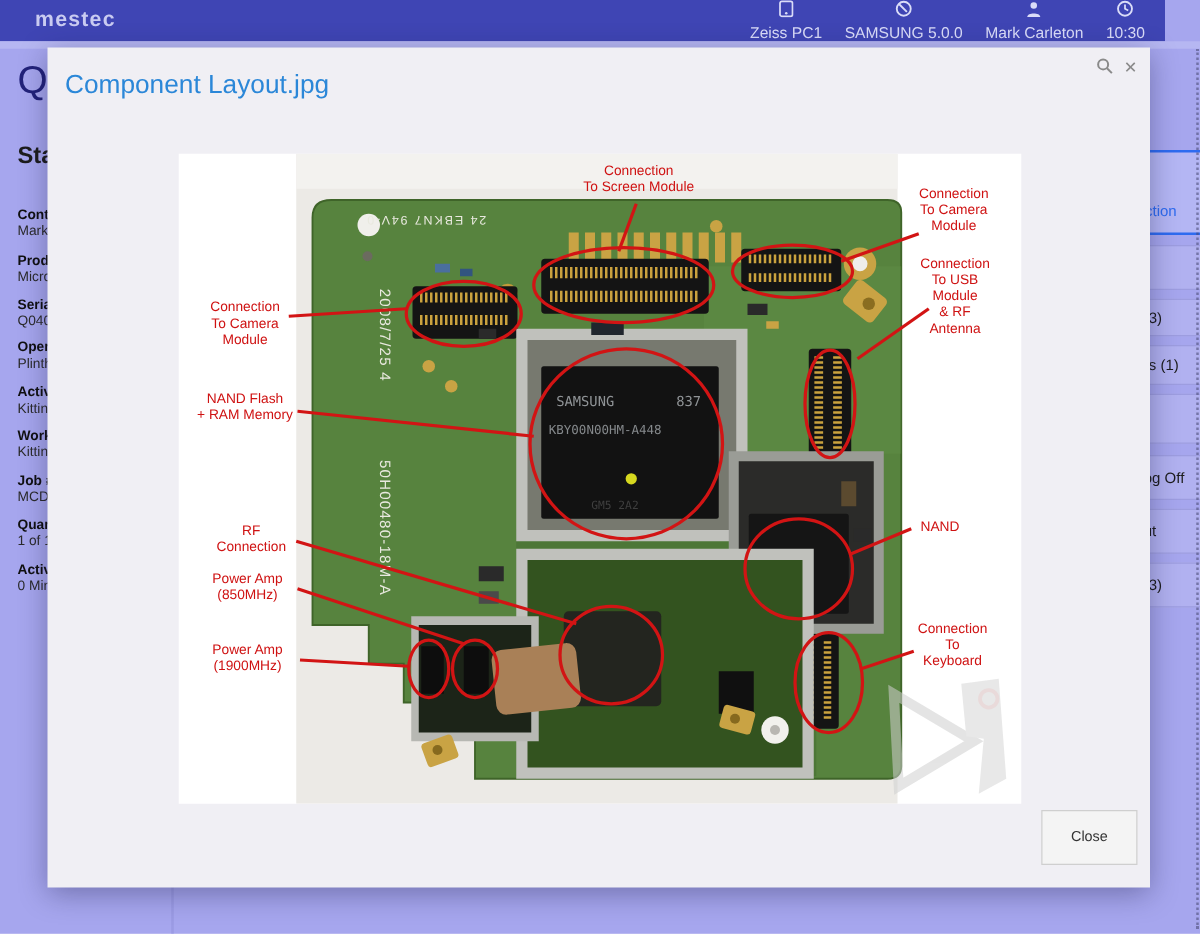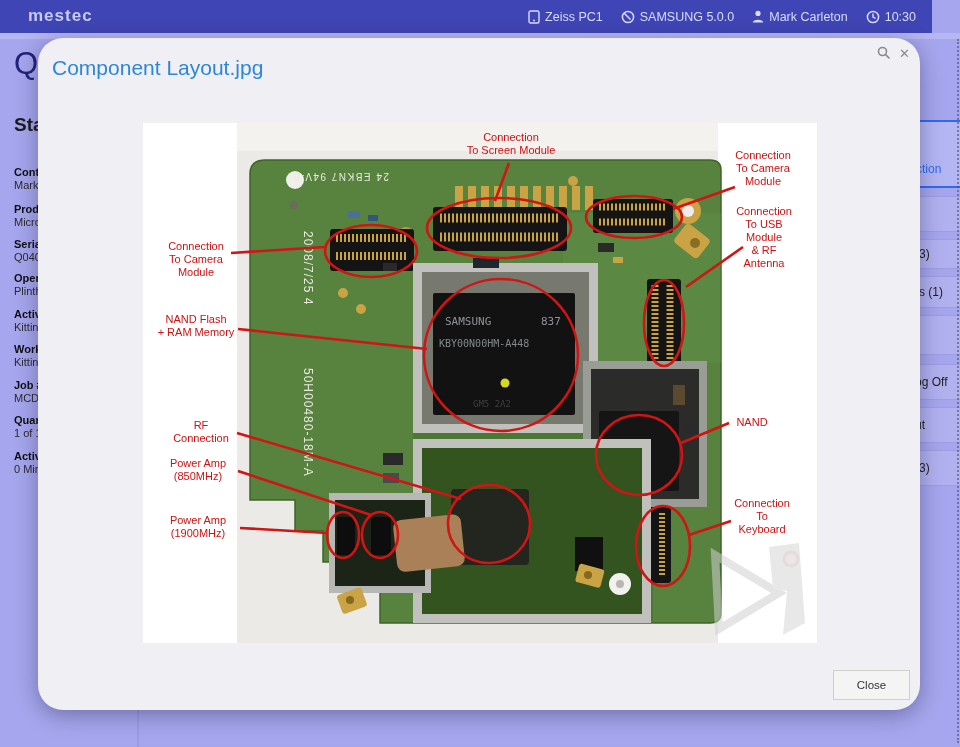--- a/index.html
+++ b/index.html
@@ -5,48 +5,48 @@
   html,body{margin:0;padding:0}
   body{width:960px;height:747px;position:relative;overflow:hidden;
        background:#a6a6ee;font-family:"Liberation Sans",sans-serif;}
 
   
   .topbar{position:absolute;left:0;top:0;width:932px;height:33px;background:#3f45b4;}
   .logo{position:absolute;left:28px;top:6px;font-size:17px;font-weight:600;
         letter-spacing:1px;color:#c9cbf1;}
   .topbar-right{position:absolute;right:16px;top:0;height:33px;display:flex;
         align-items:center;gap:18px;}
-  .tb-item{display:flex;align-items:center;gap:5px;color:#dadcf8;font-size:12.5px;}
+  .tb-item{display:flex;align-items:center;gap:5px;color:#dadcf8;font-size:12.5px;flex-direction:column;}
   .tb-item svg{display:block}
   .page-topline{position:absolute;left:0;top:33px;right:0;height:6px;background:#b6b7f2;}
 
   
   .page-title{position:absolute;left:14px;top:46px;font-size:31px;color:#22227a;}
   .section-heading{position:absolute;left:14px;top:114px;font-size:19px;font-weight:600;color:#1c1c1c;}
   .field{position:absolute;left:14px;width:120px;}
   .field .lbl{font-size:11px;font-weight:bold;color:#101010;line-height:13px;white-space:nowrap;}
   .field .val{font-size:11px;color:#2b2b2b;line-height:13px;white-space:nowrap;}
   .vdivider{position:absolute;left:137px;top:39px;bottom:0;width:2px;background:#9b9be4;}
   .dotted-edge{position:absolute;right:1px;top:39px;bottom:4px;width:0;
         border-left:2px dotted #44446e;opacity:.55;}
   .side-btn{position:absolute;left:908px;width:88px;background:#b1b1f0;
         border:1px solid #9d9de0;color:#1d1d1d;font-size:12px;display:flex;
         align-items:center;padding-left:6px;box-sizing:border-box;white-space:nowrap;}
   .side-btn.sel{border:2px solid #2e6bf0;color:#2e6bf0;background:#b4b6f4;
         align-items:flex-end;padding-bottom:10px;}
 
   
   .modal{position:absolute;left:38px;top:38px;width:882px;height:672px;
-        background:#f0eff4;box-shadow:0 5px 22px rgba(20,20,60,.38);border-radius:25px;}
+        background:#f0eff4;box-shadow:0 5px 22px rgba(20,20,60,.38);}
   .modal-title{position:absolute;left:14px;top:18px;font-size:21px;color:#2b87d8;}
   .modal-tools{position:absolute;right:10px;top:8px;display:flex;gap:8px;align-items:center;}
   .tool{color:#8a8a8a;font-size:13px;line-height:13px;cursor:default;}
-  .close-btn{position:absolute;left:795px;top:610px;width:77px;height:30px;
+  .close-btn{position:absolute;left:795px;top:610px;width:77px;height:44px;
         background:#f4f4f4;border:1px solid #cfcfcf;font-size:11.5px;color:#333;
-        font-family:"Liberation Sans",sans-serif;margin-top:22px;}
+        font-family:"Liberation Sans",sans-serif;}
   .image-area{position:absolute;left:105px;top:85px;width:674px;height:520px;background:#ffffff;}
   .image-area svg{position:absolute;left:0;top:0;}
   .anno{position:absolute;transform:translateX(-50%);text-align:center;color:#cf1212;
         font-weight:normal;font-size:11px;line-height:13px;white-space:pre-line;}
 </style>
 </head>
 <body>
 
 <div class="topbar">
   <span class="logo">mestec</span>

